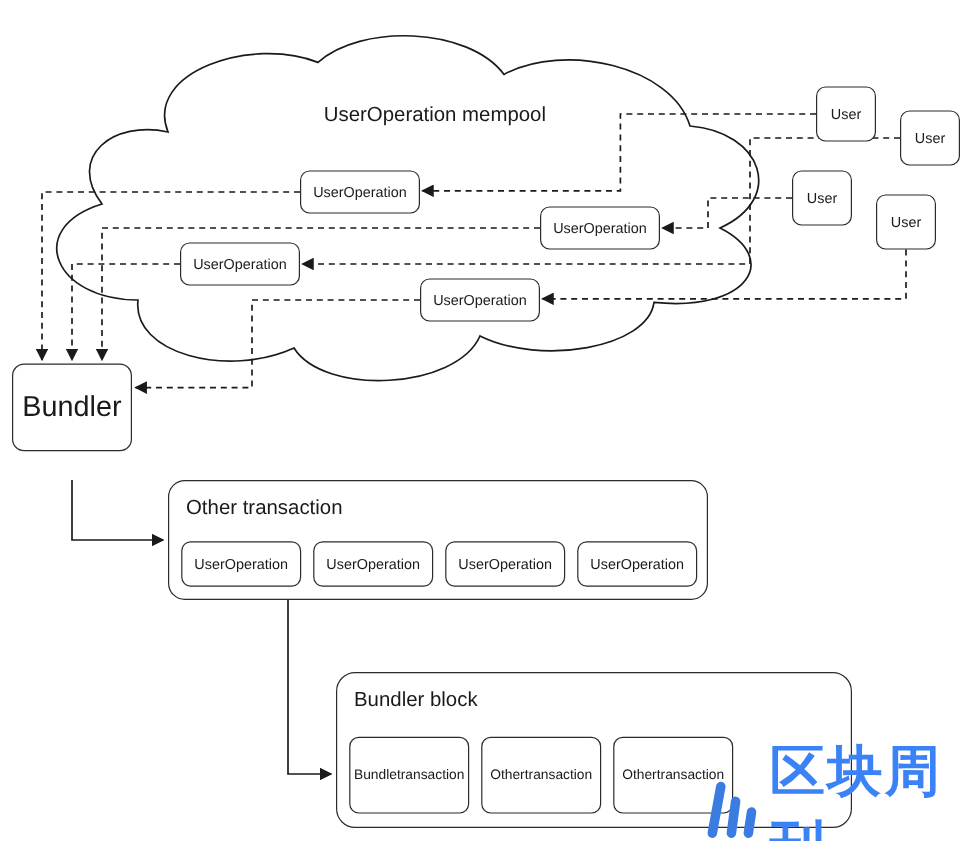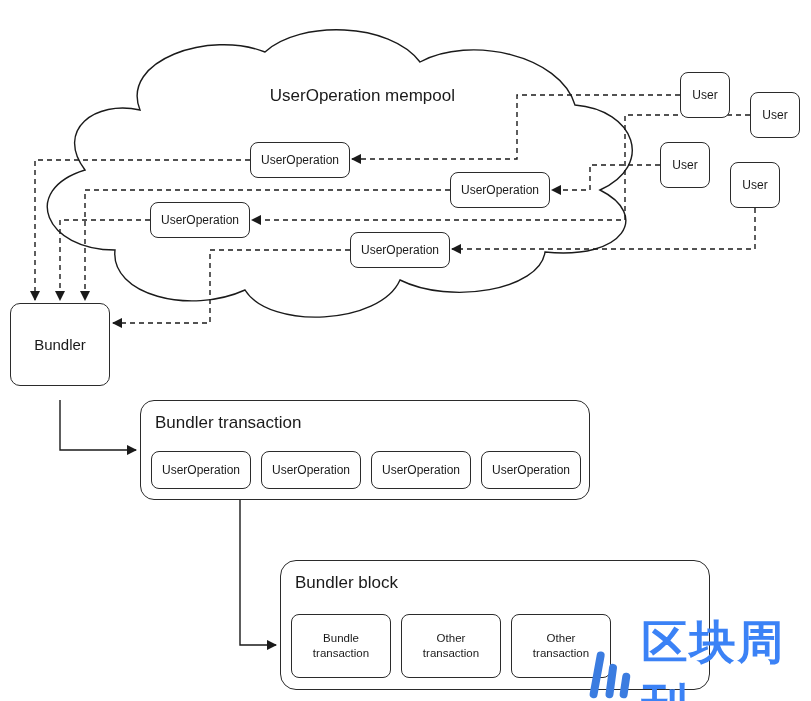--- a/index.html
+++ b/index.html
@@ -4,29 +4,29 @@
 <style>
   html,body{margin:0;padding:0;background:#ffffff;}
   body{font-family:"Liberation Sans",sans-serif;color:#1a1a1a;}
   .stage{position:relative;width:811px;height:701px;background:#fff;overflow:hidden;}
   .layer-svg{position:absolute;left:0;top:0;z-index:0;}
   .node{position:absolute;background:#fff;border:1px solid #2b2b2b;border-radius:8px;
         display:flex;align-items:center;justify-content:center;text-align:center;
         font-size:12px;z-index:2;box-sizing:border-box;}
   .op-box{width:100px;height:36px;}
   .user-box{width:50px;height:46px;}
-  .bundler-box{left:10px;top:303px;width:100px;height:83px;border-radius:10px;
-        font-size:15px;z-index:2;}
+  .bundler-box{left:10px;top:303px;width:100px;height:73px;border-radius:10px;
+        font-size:24px;z-index:2;}
   .container-box{position:absolute;background:#fff;border:1px solid #2b2b2b;
         border-radius:14px;z-index:1;box-sizing:border-box;}
   .container-title{position:absolute;left:14px;top:12px;font-size:17px;}
   .mempool-title{position:absolute;left:235px;top:86px;width:220px;text-align:right;
         font-size:17px;z-index:2;}
   .inner-op{position:absolute;top:50px;width:100px;height:38px;}
-  .eth-item{position:absolute;top:53px;width:100px;height:64px;flex-direction:column;
+  .eth-item{position:absolute;top:53px;width:100px;height:64px;flex-direction:row;
         font-size:11.5px;line-height:1.3;}
   .watermark{position:absolute;left:583px;top:612px;display:flex;align-items:center;
         gap:9px;z-index:3;}
   .watermark-text{font-size:46px;font-weight:700;color:#3b82f6;letter-spacing:2px;
         font-family:"DejaVu Sans","Liberation Sans",sans-serif;}
 </style>
 </head>
 <body>
 
 <div class="stage">
@@ -75,21 +75,21 @@
   <div class="node op-box" style="left:350px;top:232px">UserOperation</div>
 
   <div class="node user-box" style="left:680px;top:72px">User</div>
   <div class="node user-box" style="left:750px;top:92px">User</div>
   <div class="node user-box" style="left:660px;top:142px">User</div>
   <div class="node user-box" style="left:730px;top:162px">User</div>
 
   <div class="node bundler-box">Bundler</div>
 
   <div class="container-box" style="left:140px;top:400px;width:450px;height:100px">
-    <div class="container-title">Bundler transaction</div>
+    <div class="container-title">Other transaction</div>
     <div class="node op-box inner-op" style="left:10px">UserOperation</div>
     <div class="node op-box inner-op" style="left:120px">UserOperation</div>
     <div class="node op-box inner-op" style="left:230px">UserOperation</div>
     <div class="node op-box inner-op" style="left:340px">UserOperation</div>
   </div>
 
   <div class="container-box" style="left:280px;top:560px;width:430px;height:130px;border-radius:16px">
     <div class="container-title">Bundler block</div>
     <div class="node eth-item" style="left:10px">
       <span>Bundle</span>

